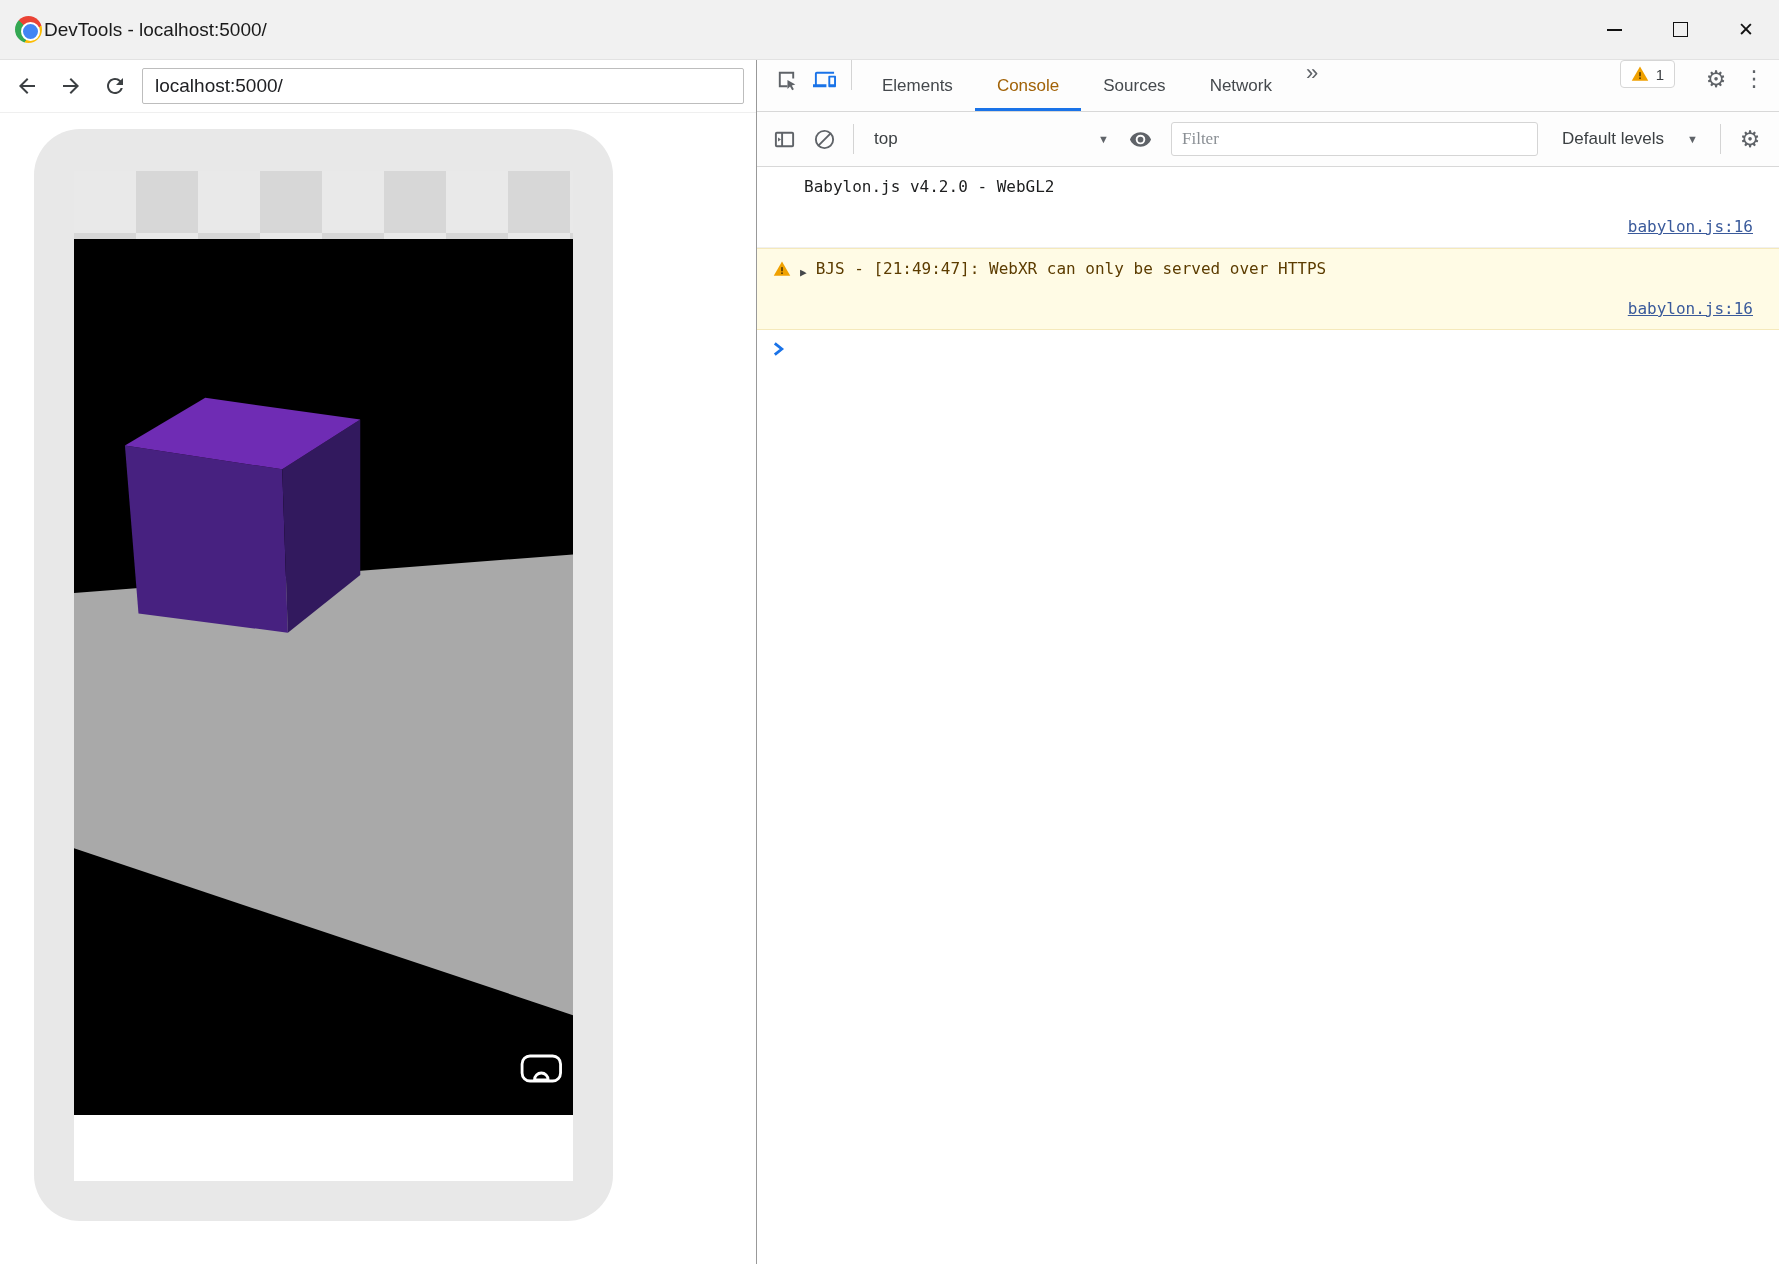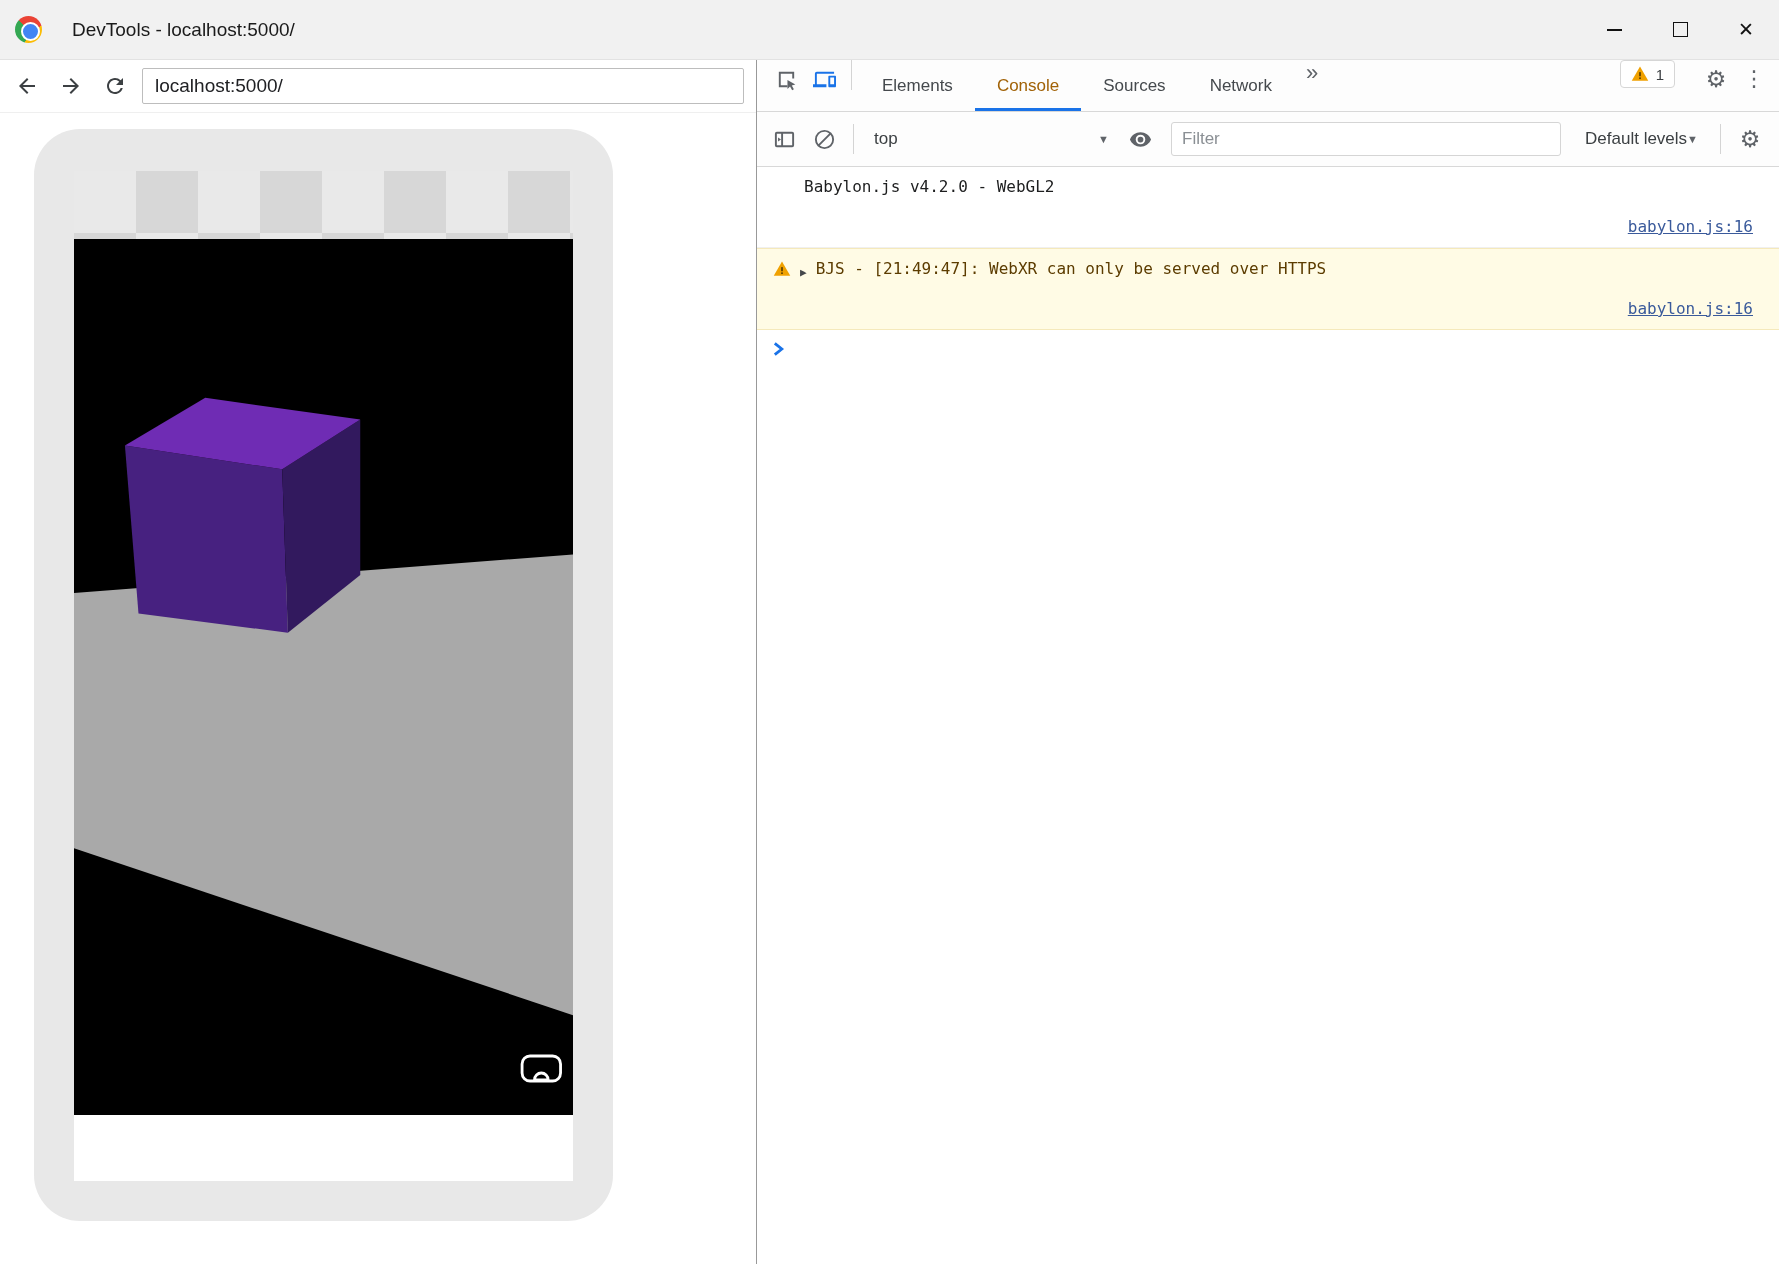--- a/index.html
+++ b/index.html
@@ -12,21 +12,21 @@
     border-bottom: 1px solid #e2e2e2;
   }
   .chrome-logo {
     width: 27px; height: 27px; border-radius: 50%; margin-left: 15px; position: relative;
     background: conic-gradient(from -45deg, #ea4335 0 120deg, #fbbc05 0 240deg, #34a853 0 360deg);
   }
   .chrome-logo::after {
     content: ""; position: absolute; left: 6px; top: 6px; width: 15px; height: 15px;
     border-radius: 50%; background: #4285f4; border: 2.5px solid #fff;
   }
-  .win-title { margin-left: 30px; font-size: 19px; color: #1a1a1a; }
+  .win-title { margin-left: 2px; font-size: 19px; color: #1a1a1a; }
   .win-controls { margin-left: auto; display: flex; height: 100%; }
   .win-btn { width: 66px; height: 100%; display: flex; align-items: center; justify-content: center; color: #111; }
   .glyph-min { width: 15px; border-bottom: 2px solid #111; display: inline-block; }
   .glyph-max { width: 15px; height: 15px; border: 1.8px solid #111; display: inline-block; }
   .glyph-close { font-size: 19px; line-height: 1; }
 
   
   .main { display: flex; height: 1204px; }
   .left-pane { width: 757px; border-right: 1px solid #999; display: flex; flex-direction: column; background: #fff; }
   .right-pane { flex: 1; display: flex; flex-direction: column; background: #fff; min-width: 0; }
@@ -87,24 +87,24 @@
     border-bottom: 1px solid #d8d8d8; padding: 0 10px 0 8px; gap: 2px;
   }
   .context-select {
     width: 255px; height: 36px; display: flex; align-items: center; justify-content: space-between;
     padding: 0 10px; color: #3c4043; font-size: 17px; flex: none;
   }
   .dd-arrow { font-size: 11px; color: #5f6368; }
   .filter-input {
     flex: 1; height: 34px; border: 1px solid #d5d5d5; border-radius: 3px; margin: 0 10px;
     font-size: 17px; padding: 0 10px; color: #202124; outline: none; min-width: 120px;
-    font-family: Liberation Sans, sans-serif;
+    font-family: Liberation Serif, serif;
   }
   .filter-input::placeholder { color: #8a8f94; }
-  .levels-select { display: flex; align-items: center; gap: 0; padding: 0 12px; font-size: 17px; color: #3c4043; flex: none; }
+  .levels-select { display: flex; align-items: center; gap: 23px; padding: 0 12px; font-size: 17px; color: #3c4043; flex: none; }
 
   
   .console-area { flex: 1; overflow: hidden; font-family: "DejaVu Sans Mono", monospace; font-size: 16px; }
   .msg { display: flex; align-items: flex-start; gap: 9px; padding: 9px 26px 9px 16px; border-bottom: 1px solid #f0f0f0; line-height: 22px; }
   .msg-info { padding-left: 47px; color: #1d1e1f; }
   .msg-warning { background: #fffbe5; border-top: 1px solid #f5e9bb; border-bottom: 1px solid #f5e9bb; color: #5c3c00; }
   .msg-warning svg { width: 18px; height: 18px; margin-top: 2px; flex: none; }
   .expand-caret { font-size: 11px; color: #44474a; margin-top: 4px; flex: none; }
   .src-link { margin-left: auto; color: #3a5a9b; text-decoration: underline; white-space: nowrap; padding-left: 30px; margin-top: 40px; }
   .prompt-row { display: flex; align-items: center; padding: 12px 0 0 16px; }

